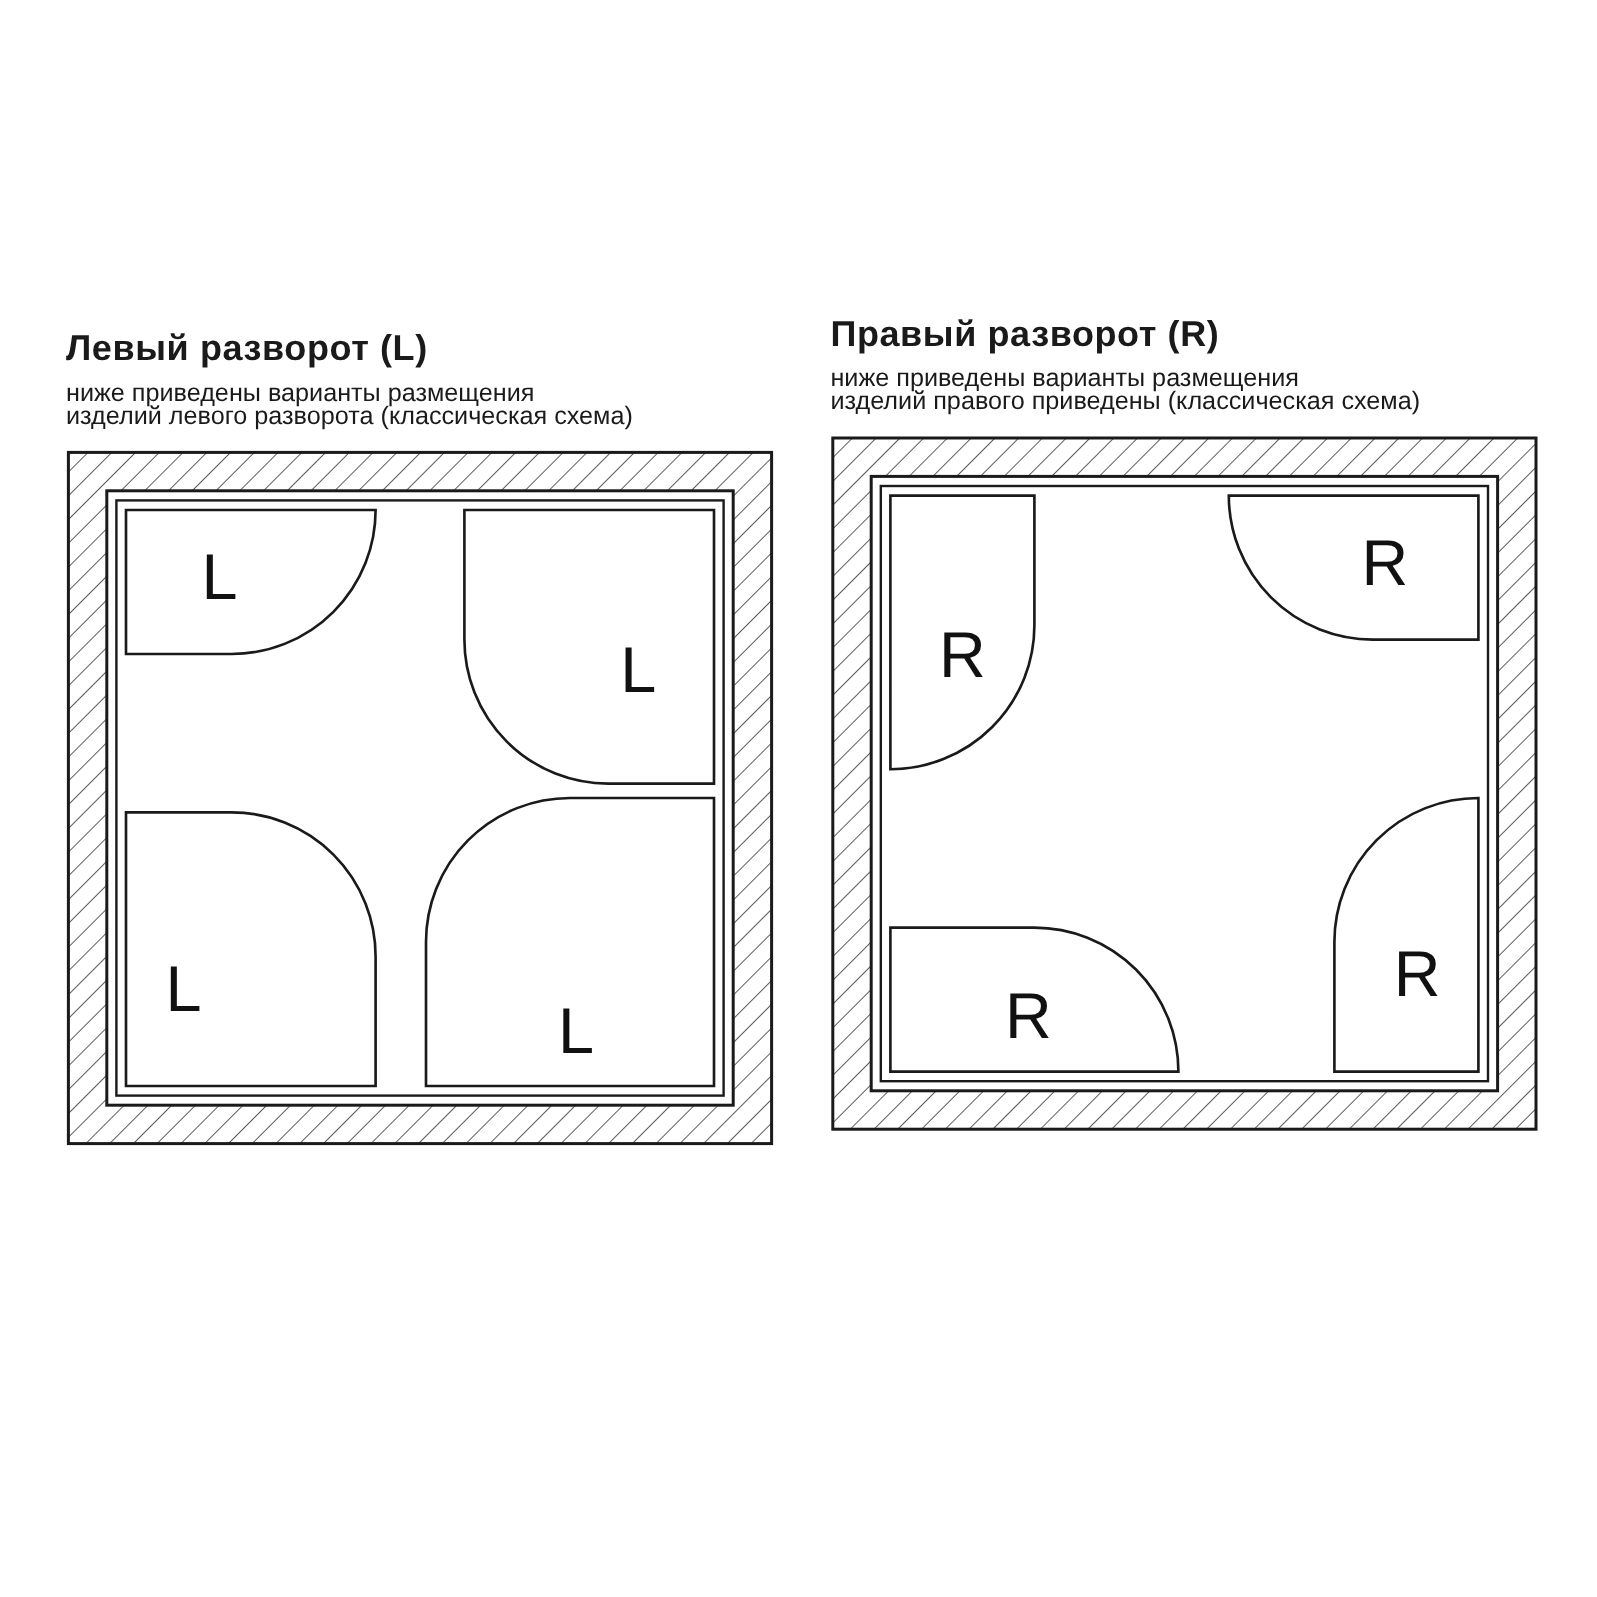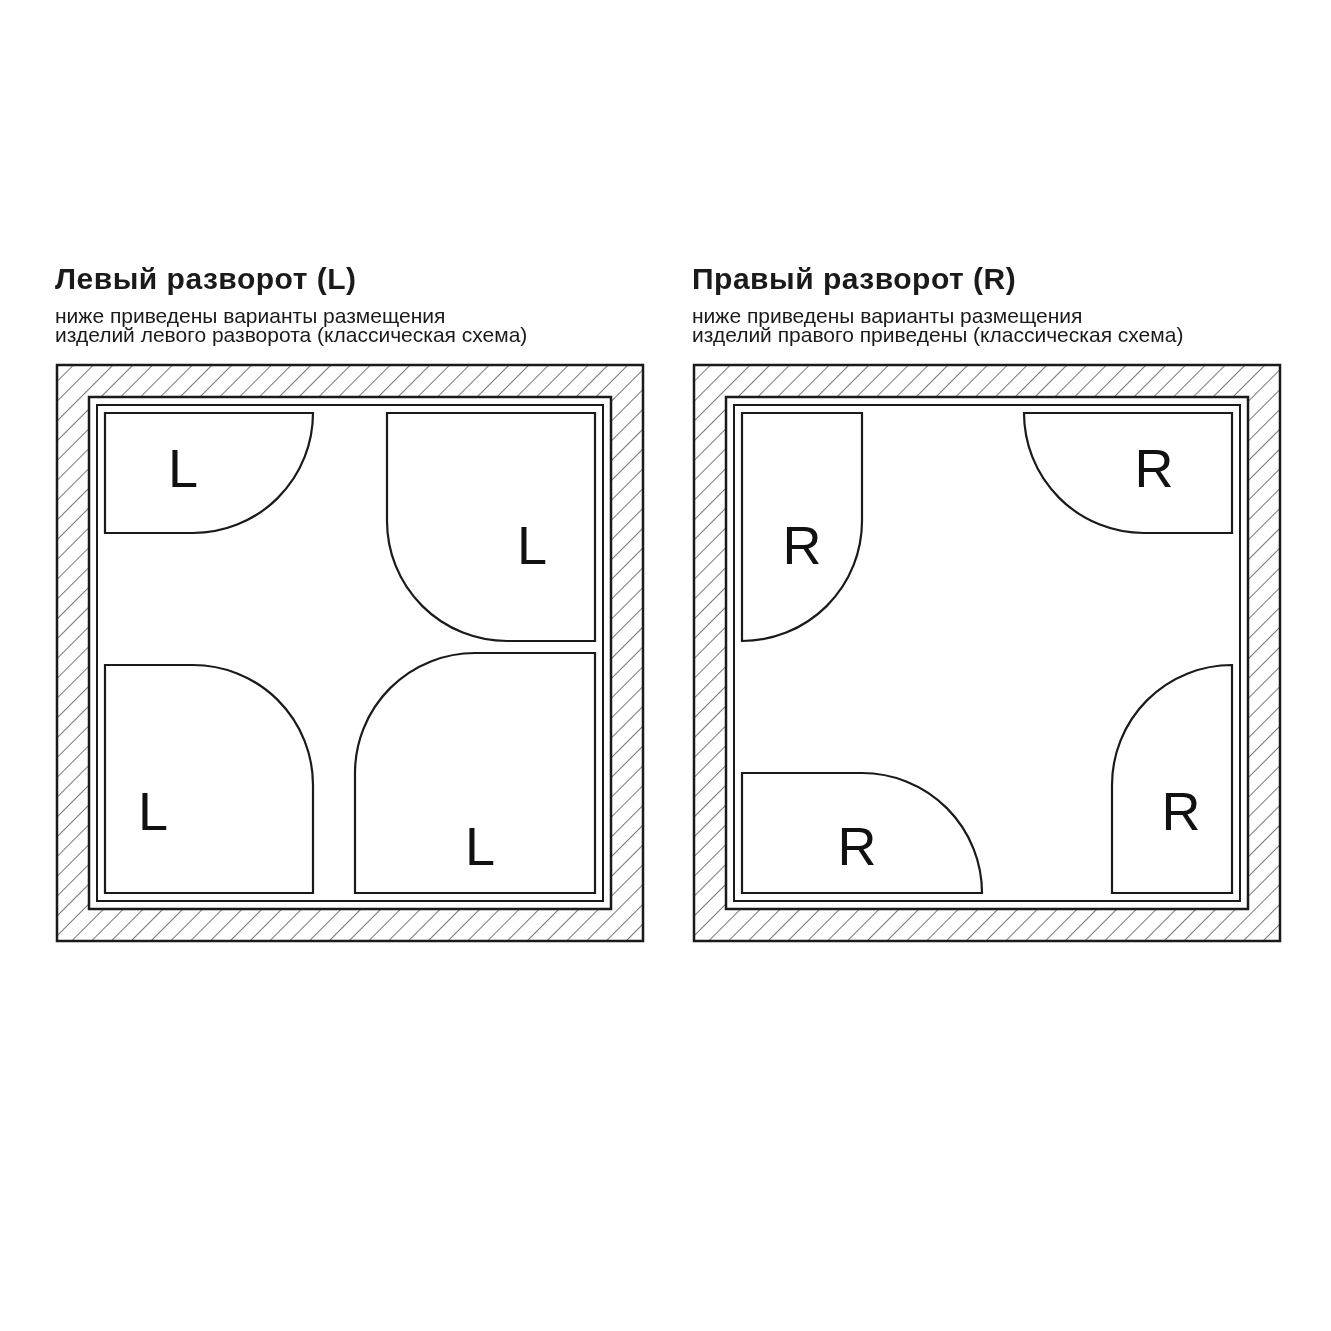--- a/index.html
+++ b/index.html
@@ -16,21 +16,21 @@
   }
   #stage {
     position: relative;
     width: 1331px;
     height: 1331px;
   }
   .panel {
     position: absolute;
     top: 262px;
   }
-  #panel-left  { left: 55px;  width: 590px; }
+  #panel-left  { left: 55px;  width: 590px; margin-top: 12px; }
   #panel-right { left: 692px; width: 686px; }
 
   .panel-title {
     font-size: 30px;
     font-weight: 700;
     letter-spacing: 0.5px;
     line-height: 1.1;
     margin: 0 0 8px 0;
     white-space: nowrap;
   }

